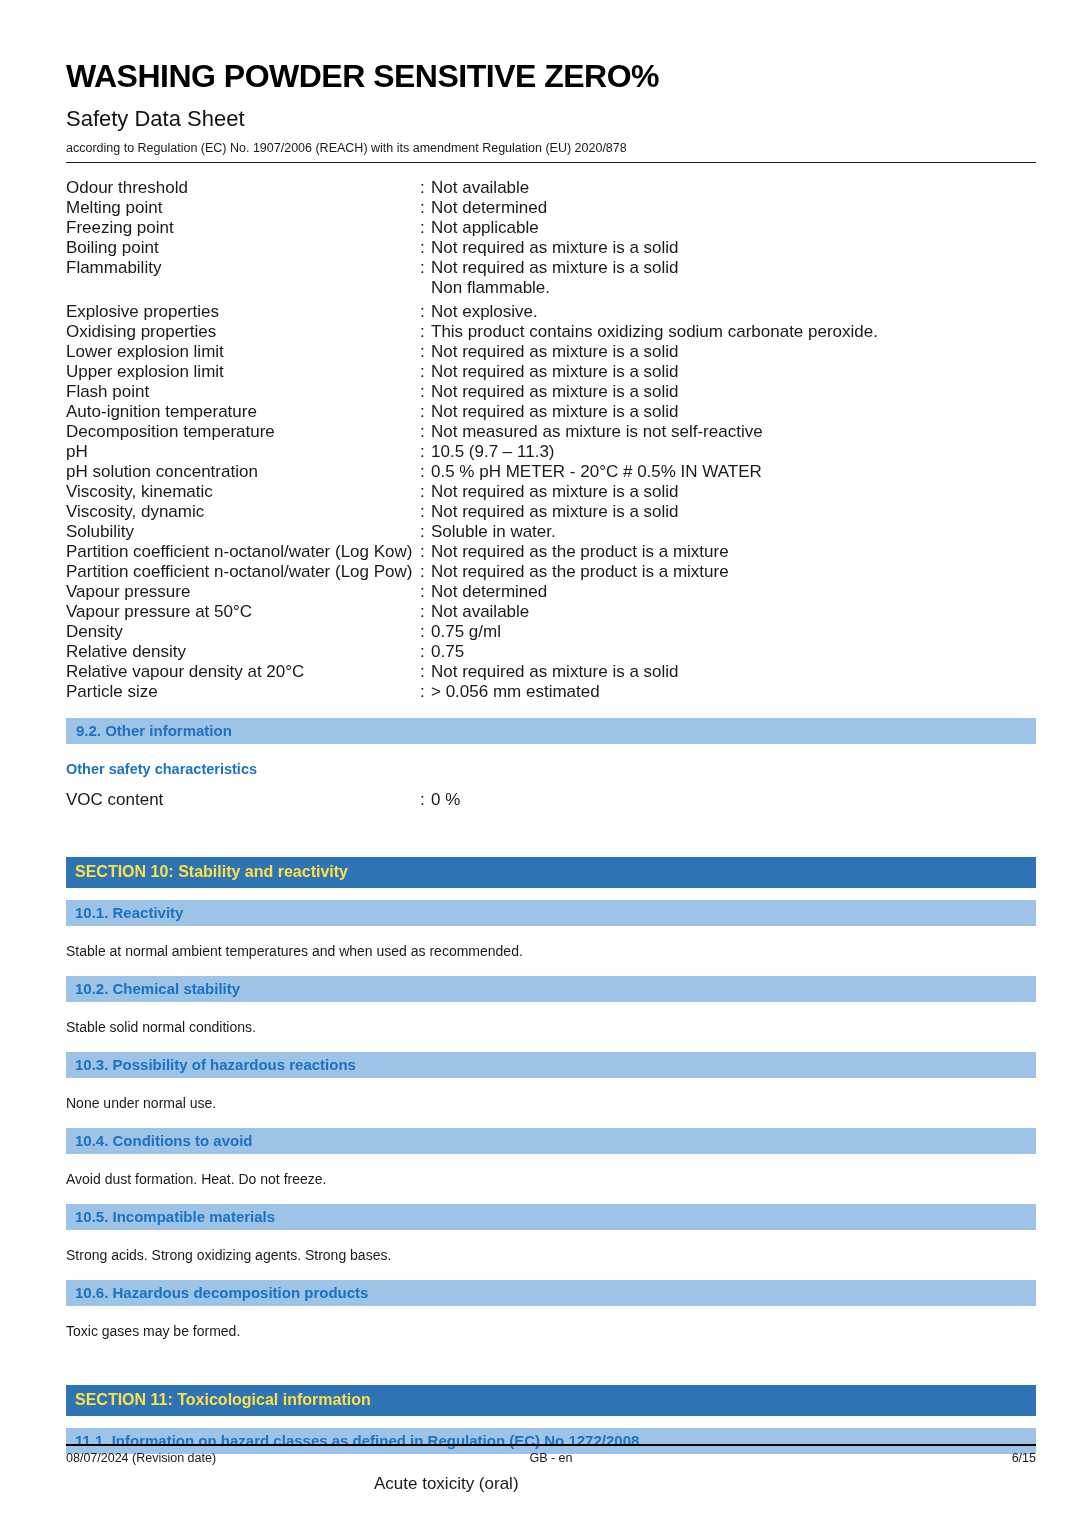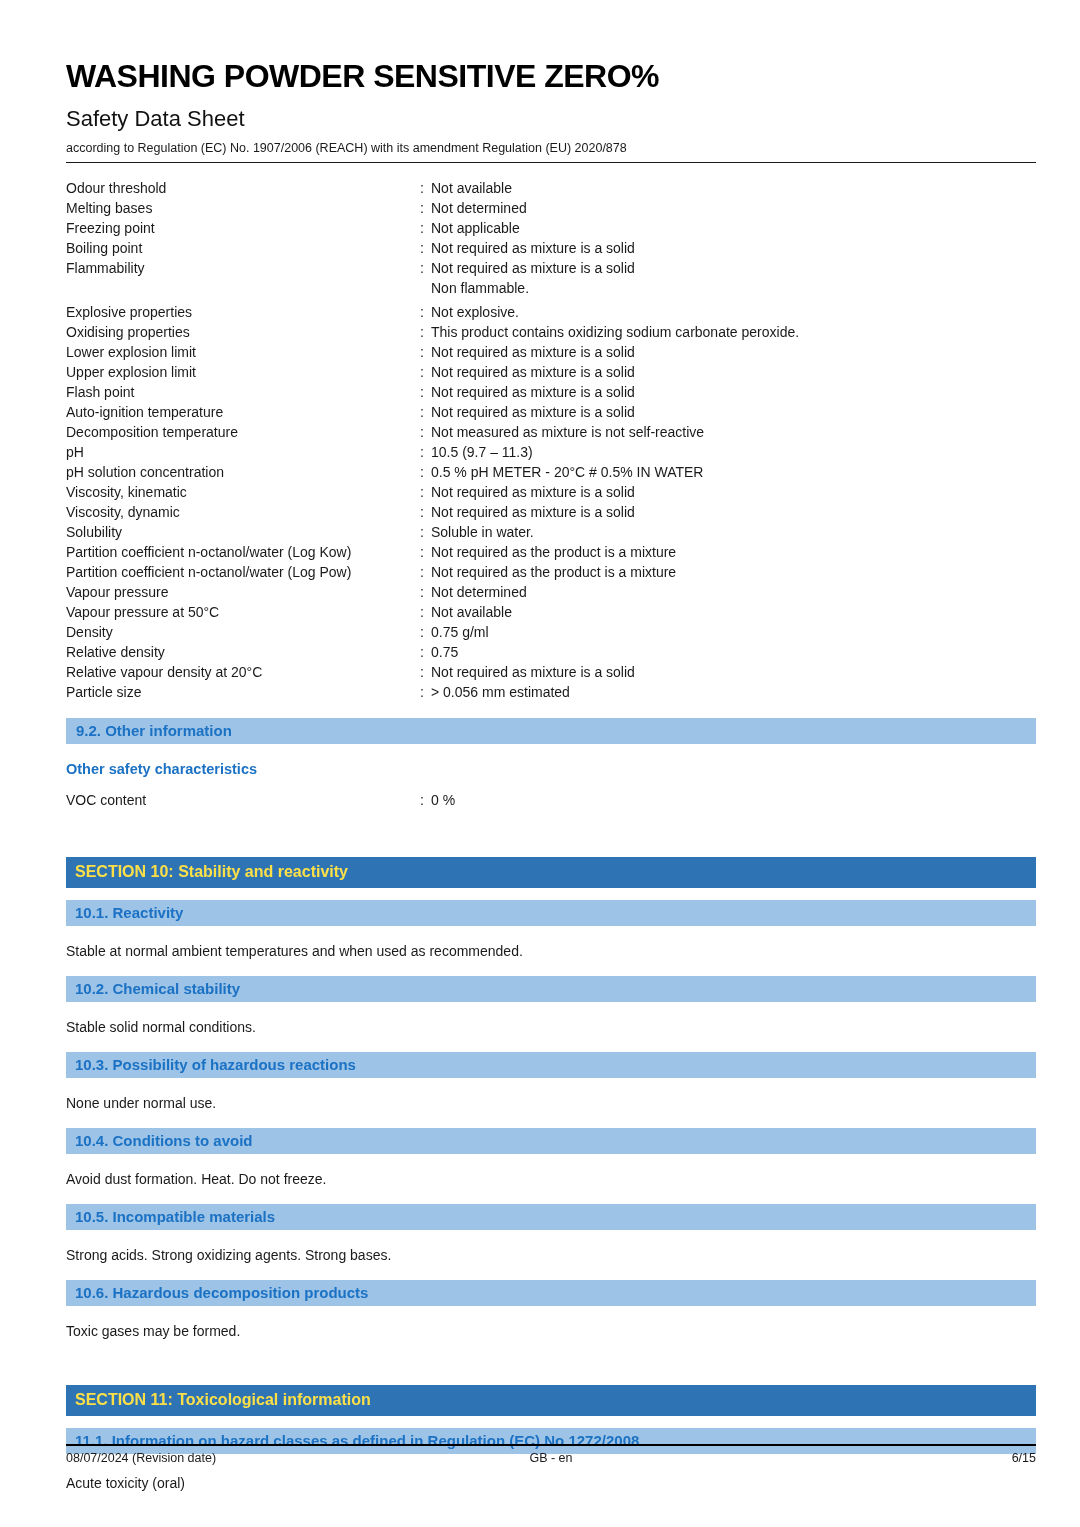--- a/index.html
+++ b/index.html
@@ -15,21 +15,21 @@
   .doc-title {
     font-size: 32px; font-weight: bold; color: #000;
     letter-spacing: -0.5px; line-height: 36px;
   }
   .doc-subtitle { font-size: 22px; font-weight: normal; color: #111; margin-top: 12px; }
   .doc-regline  { font-size: 12.5px; color: #1a1a1a; margin-top: 9px; }
   .head-rule    { border: none; border-top: 1.5px solid var(--rule_dark, #1a1a1a); margin-top: 7px; }
 
   
   .props { margin-top: 15px; }
-  .prow { display: flex; line-height: 20px; font-size: 14px; }
+  .prow { display: flex; line-height: 20px; font-size: 17px; align-items: center; }
   .prow .pl { width: 354px; flex: 0 0 354px; }
   .prow .ps { width: 11px;  flex: 0 0 11px; }
   .prow .pv { flex: 1; }
   .prow.gap-above { margin-top: 4px; }
 
   
   .banner-light {
     background: var(--banner_light, #9DC3E6);
     color: var(--heading_blue, #1B72C4);
     font-size: 15px; font-weight: bold;
@@ -78,21 +78,21 @@
   <div class="doc-regline">according to Regulation (EC) No. 1907/2006 (REACH) with its amendment Regulation (EU) 2020/878</div>
   <hr class="head-rule">
 
   <div class="props">
     <div class="prow">
         <span class="pl">Odour threshold</span>
         <span class="ps">:</span>
         <span class="pv">Not available</span>
       </div>
     <div class="prow">
-        <span class="pl">Melting bases</span>
+        <span class="pl">Melting point</span>
         <span class="ps">:</span>
         <span class="pv">Not determined</span>
       </div>
     <div class="prow">
         <span class="pl">Freezing point</span>
         <span class="ps">:</span>
         <span class="pv">Not applicable</span>
       </div>
     <div class="prow">
         <span class="pl">Boiling point</span>

